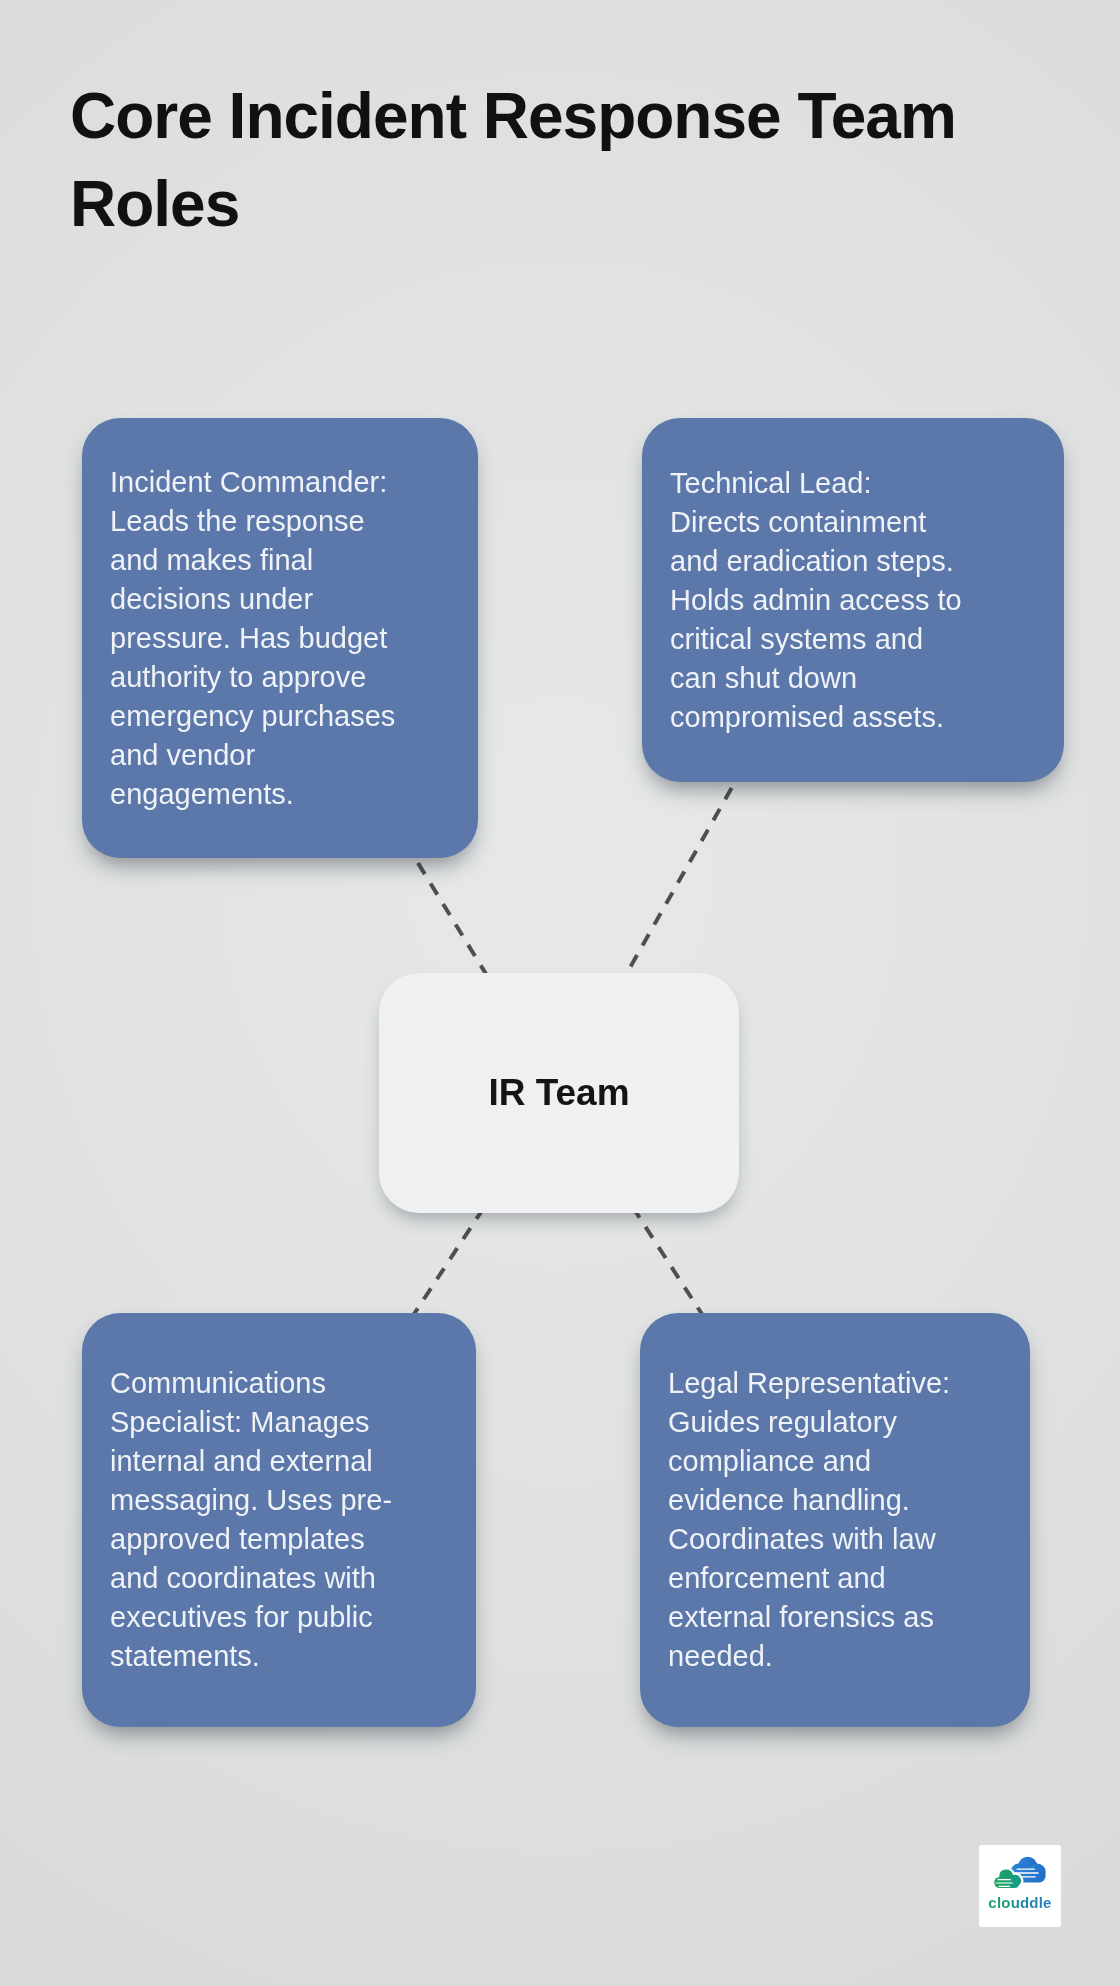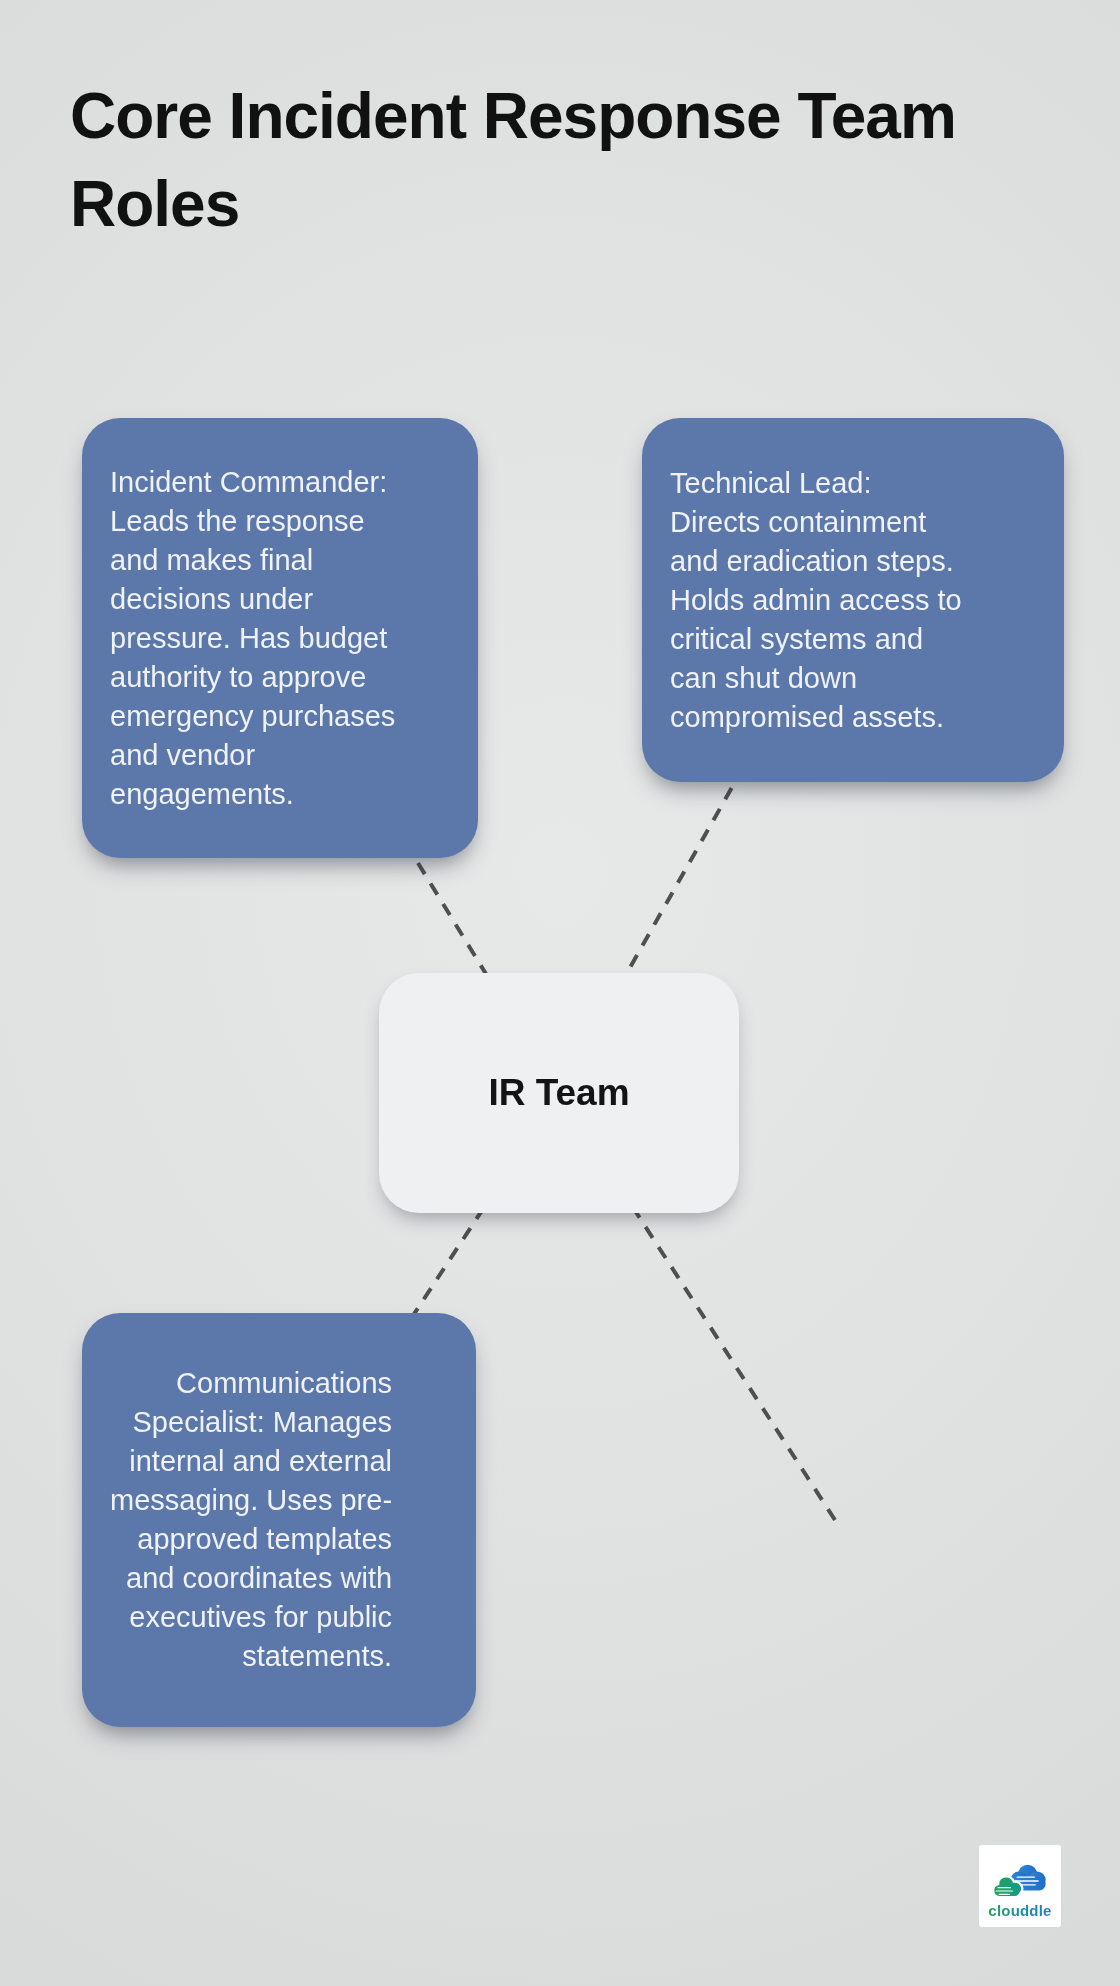--- a/index.html
+++ b/index.html
@@ -47,21 +47,21 @@
   }
   .card p {
     margin: 0;
     color: #eff2f7;
     font-size: 29px;
     line-height: 39px;
     white-space: pre-line;
   }
   .card.tl { left: 82px;  top: 418px;  width: 396px; height: 440px; }
   .card.tr { left: 642px; top: 418px;  width: 422px; height: 364px; }
-  .card.bl { left: 82px;  top: 1313px; width: 394px; height: 414px; text-align: right; }
+  .card.bl { left: 82px;  top: 1313px; width: 394px; height: 414px; }
   .card.br { left: 640px; top: 1313px; width: 390px; height: 414px; }
   .center-node {
     position: absolute;
     z-index: 2;
     left: 379px;
     top: 973px;
     width: 360px;
     height: 240px;
     background: #eef0f2;
     border-radius: 40px;
@@ -82,21 +82,21 @@
     top: 1845px;
     width: 82px;
     height: 82px;
     background: #ffffff;
     border-radius: 3px;
     display: flex;
     flex-direction: column;
     align-items: center;
     justify-content: flex-end;
     box-sizing: border-box;
-    padding-bottom: 9px;
+    padding-bottom: 17px;
   }
   .logo svg { display: block; margin-bottom: 2px; }
   .logo-word {
     font-size: 15px;
     font-weight: 800;
     letter-spacing: 0.2px;
     line-height: 15px;
     background: linear-gradient(90deg, #1ea45a 0%, #1d8f93 45%, #2478cd 100%);
     -webkit-background-clip: text;
     background-clip: text;
@@ -149,20 +149,30 @@
     <p>Communications
 Specialist: Manages
 internal and external
 messaging. Uses pre-
 approved templates
 and coordinates with
 executives for public
 statements.</p>
   </div>
 
+  <div class="card br">
+    <p>Legal Representative:
+Guides regulatory
+compliance and
+evidence handling.
+Coordinates with law
+enforcement and
+external forensics as
+needed.</p>
+  </div>
 
   <div class="logo">
     <svg width="58" height="40" viewBox="0 0 60 42">
       <defs>
         <linearGradient id="gBlue" x1="0" y1="0" x2="1" y2="0">
           <stop offset="0" stop-color="#2e86d6"></stop>
           <stop offset="1" stop-color="#1f6ec7"></stop>
         </linearGradient>
         <linearGradient id="gGreen" x1="0" y1="0" x2="1" y2="0">
           <stop offset="0" stop-color="#1ea45a"></stop>

